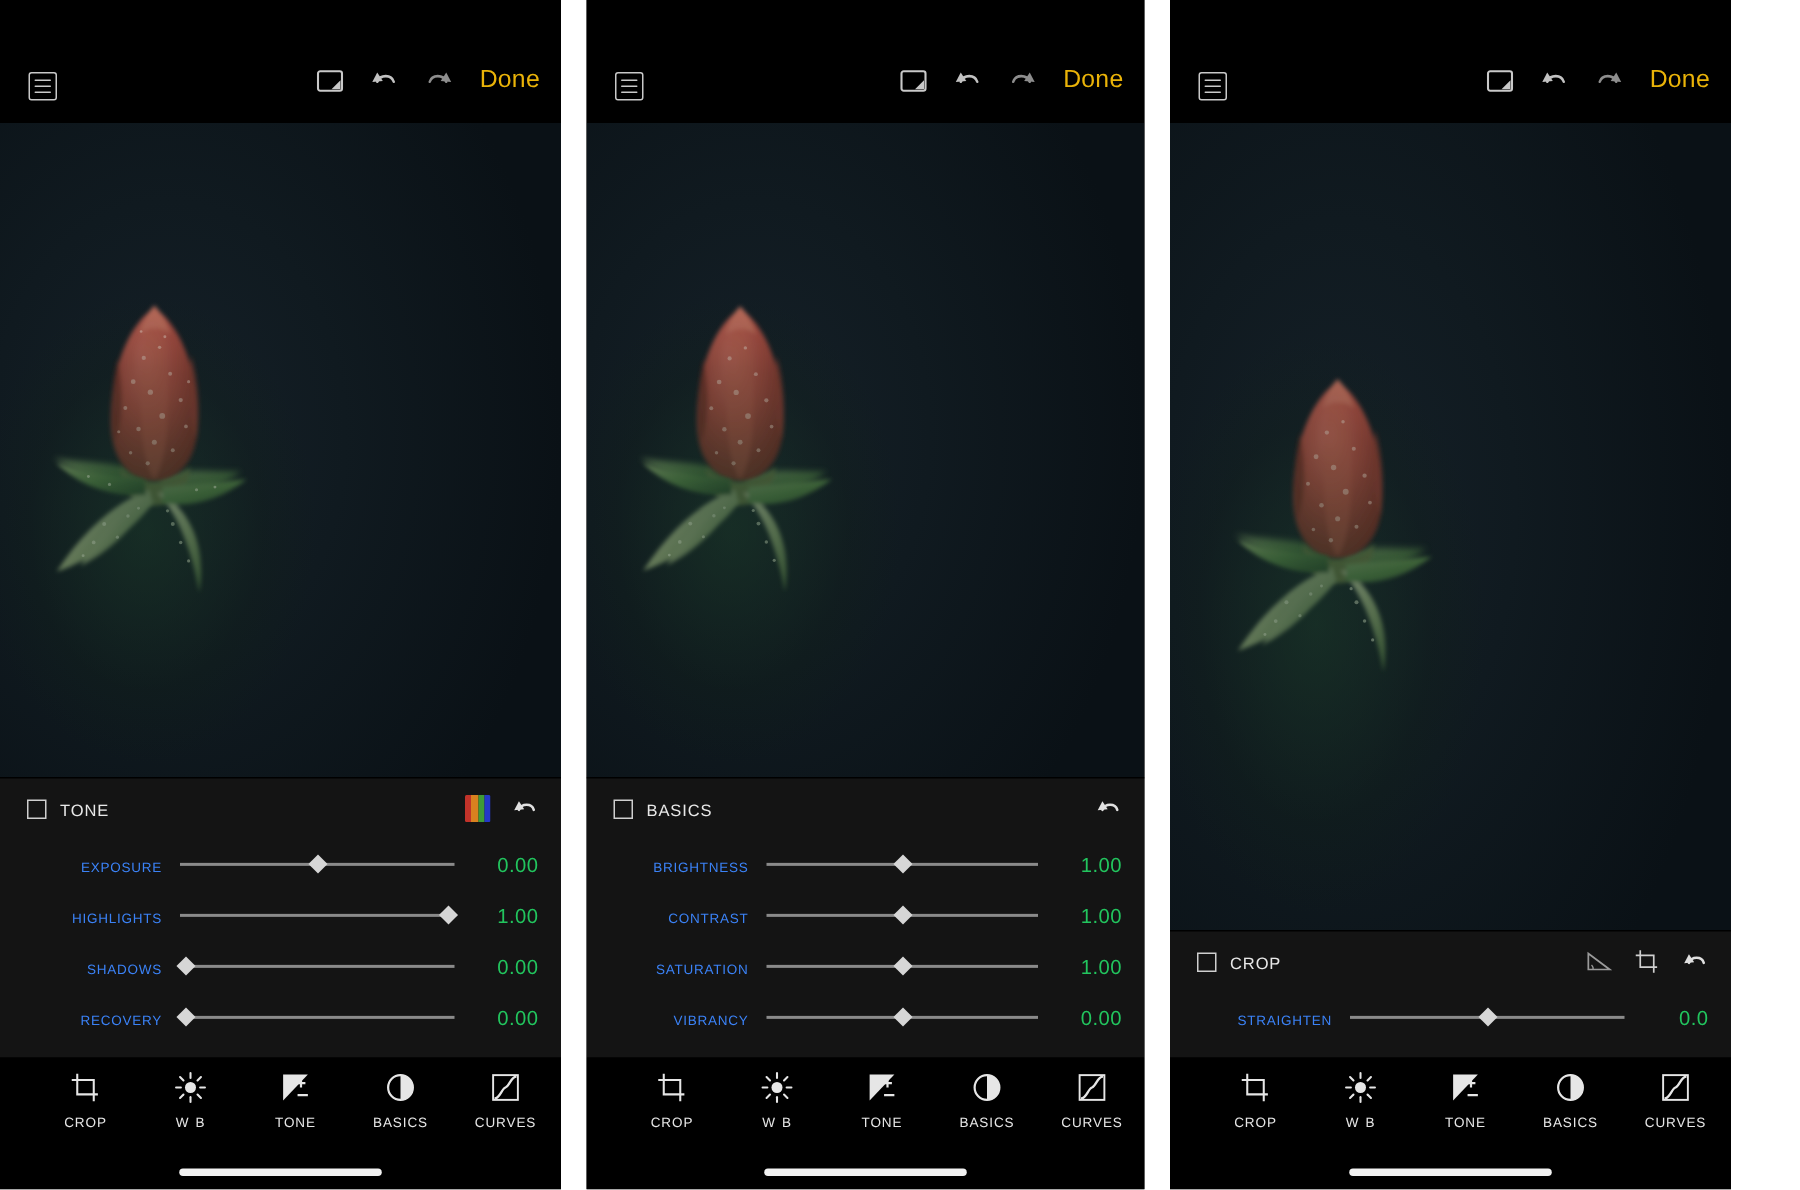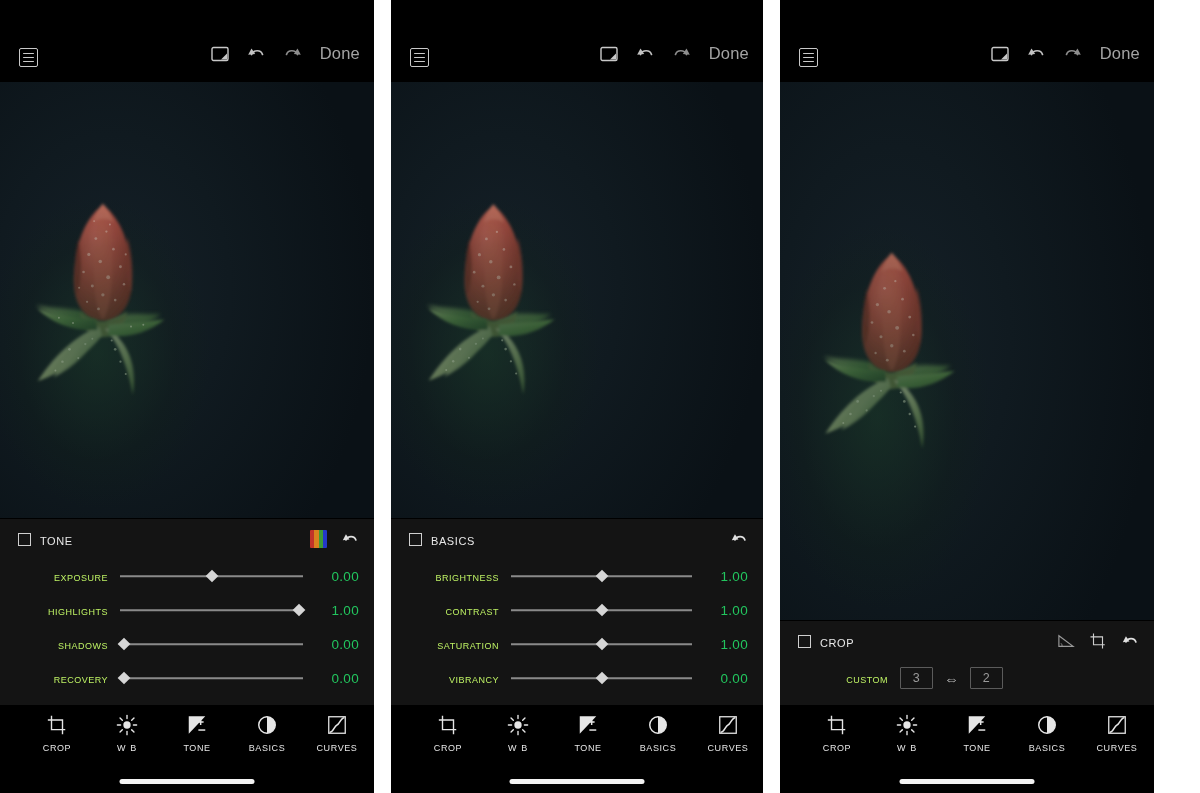--- a/index.html
+++ b/index.html
@@ -41,21 +41,21 @@
     display: flex; align-items: center; gap: 17px;
   }
   .icon-btn {
     display: inline-flex; align-items: center; justify-content: center;
     line-height: 0;
   }
   .menu-ico { width: 19px; height: 19px; border: 1.4px solid #c9c9c9; border-radius: 2px;
               display: flex; flex-direction: column; justify-content: center; gap: 2.4px; padding: 0 3px; }
   .menu-ico i { display: block; height: 1.4px; background: #c9c9c9; border-radius: 1px; }
   .done-txt {
-    font-size: 16.5px; color: #a3a3a3; letter-spacing: .2px;
+    font-size: 16.5px; color: #eab308; letter-spacing: .2px;
     font-family: "Liberation Sans", sans-serif;
   }
 
   
   .viewport {
     position: relative;
     background: #2b2b2b;
     flex: 1 1 auto;
     overflow: hidden;
   }
@@ -96,21 +96,21 @@
   .rgbbar { width: 17px; height: 18px; display: flex; border-radius: 1px; overflow: hidden; }
   .rgbbar i { flex: 1 1 0; }
 
   .rows { padding: 0 15px 10px 18px; }
   .row {
     display: flex; align-items: center;
     height: 34px;
   }
   .row-label {
     width: 102px; text-align: right; padding-right: 12px;
-    color: #bef264; font-size: 13.5px;
+    color: #3b82f6; font-size: 13.5px;
     font-variant: small-caps; text-transform: lowercase;
     letter-spacing: .5px; white-space: nowrap;
   }
   .slider { position: relative; flex: 1 1 auto; height: 18px; }
   .track {
     position: absolute; left: 0; right: 0; top: 50%;
     height: 1.5px; background: #8a8a8a; transform: translateY(-50%);
   }
   .knob {
     position: absolute; top: 50%; width: 9px; height: 9px;
@@ -726,25 +726,27 @@
           </span>
           <span class="icon-btn">
             <svg width="18" height="16" viewBox="0 0 20 17">
               <path d="M5.5 9.5 C7.5 4.5 15 4.5 16.5 9.5" fill="none" stroke="#e0e0e0" stroke-width="1.9" stroke-linecap="round"></path>
               <polygon points="5.5,3.2 9.4,9.0 2.0,9.8" fill="#e0e0e0"></polygon>
             </svg>
           </span>
         </span>
       </div>
       <div class="rows">
-        <div class="row-boxed">
-          <span class="row-label">Custom</span>
-          <span class="field num">3</span>
-          <span class="swap">⇔</span>
-          <span class="field num">2</span>
+        <div class="row">
+          <span class="row-label">Straighten</span>
+          <span class="slider">
+              <i class="track"></i>
+              <i class="knob" style="left:50%"></i>
+            </span>
+          <span class="row-val">0.0</span>
         </div>
       </div>
     </div>
 
     <div class="tabbar">
       <div class="tabs">
         <div class="tab">
           <span class="tab-ico">
             <svg width="22" height="22" viewBox="0 0 24 24">
                 <path d="M6 2 V17 H21 M2 6.5 H18 V22" fill="none" stroke="#e6e6e6" stroke-width="1.5"></path>

